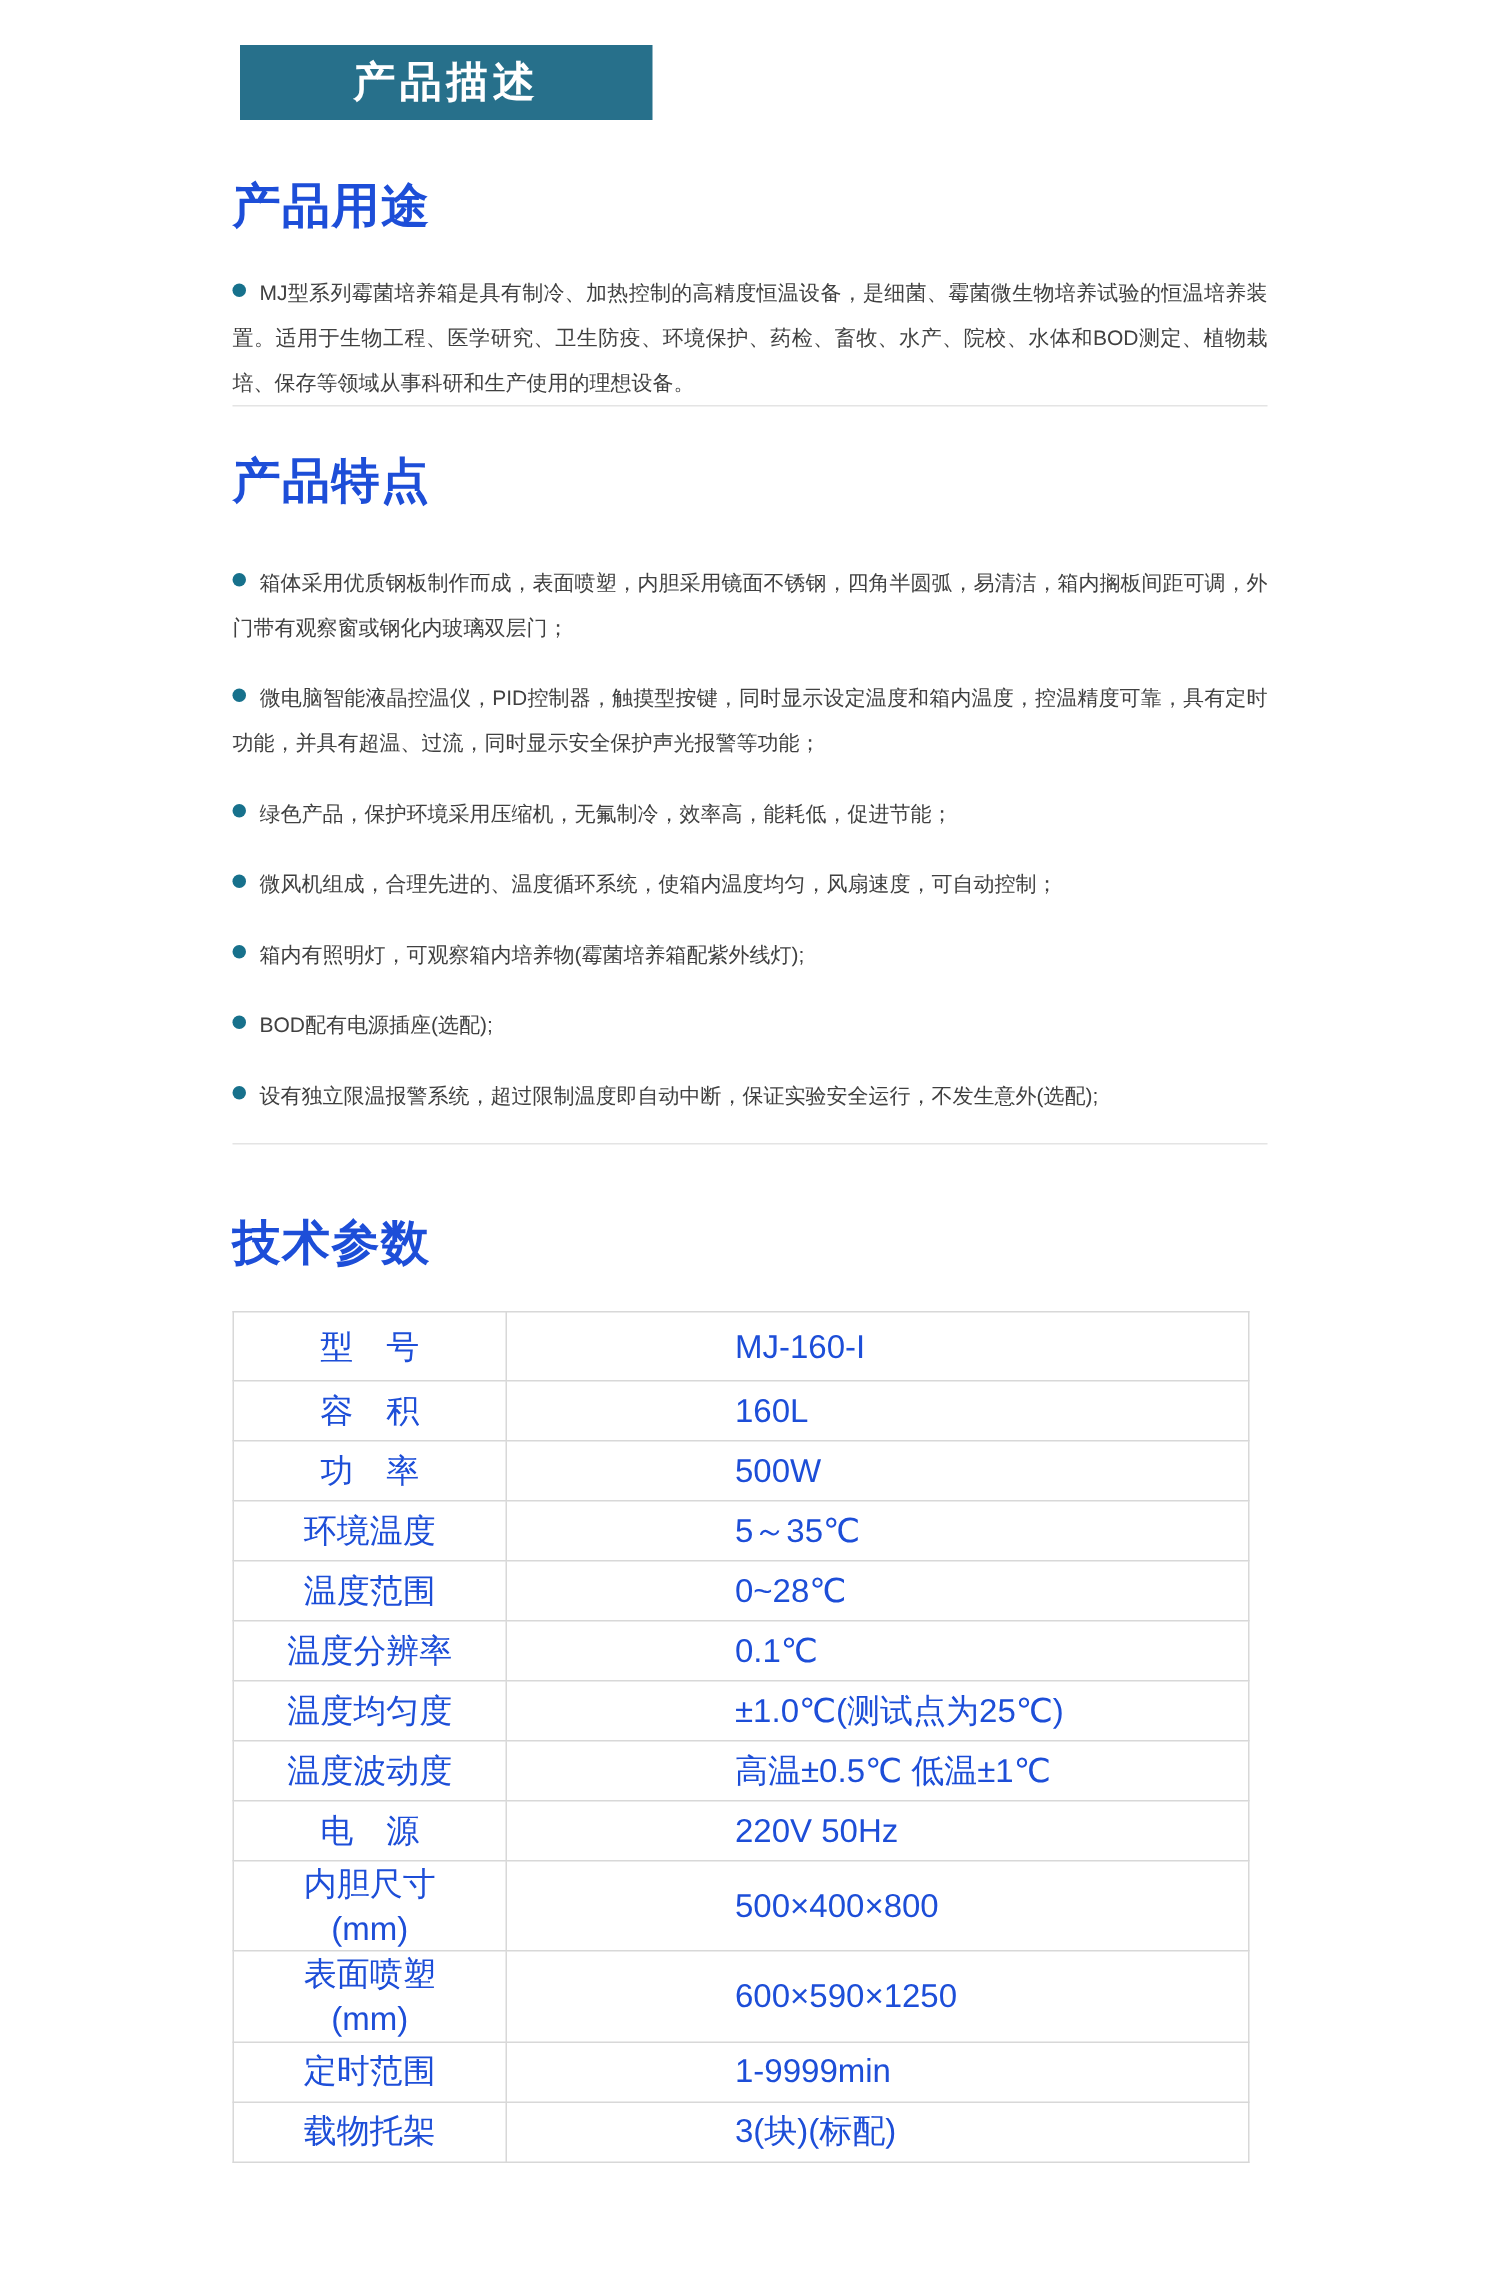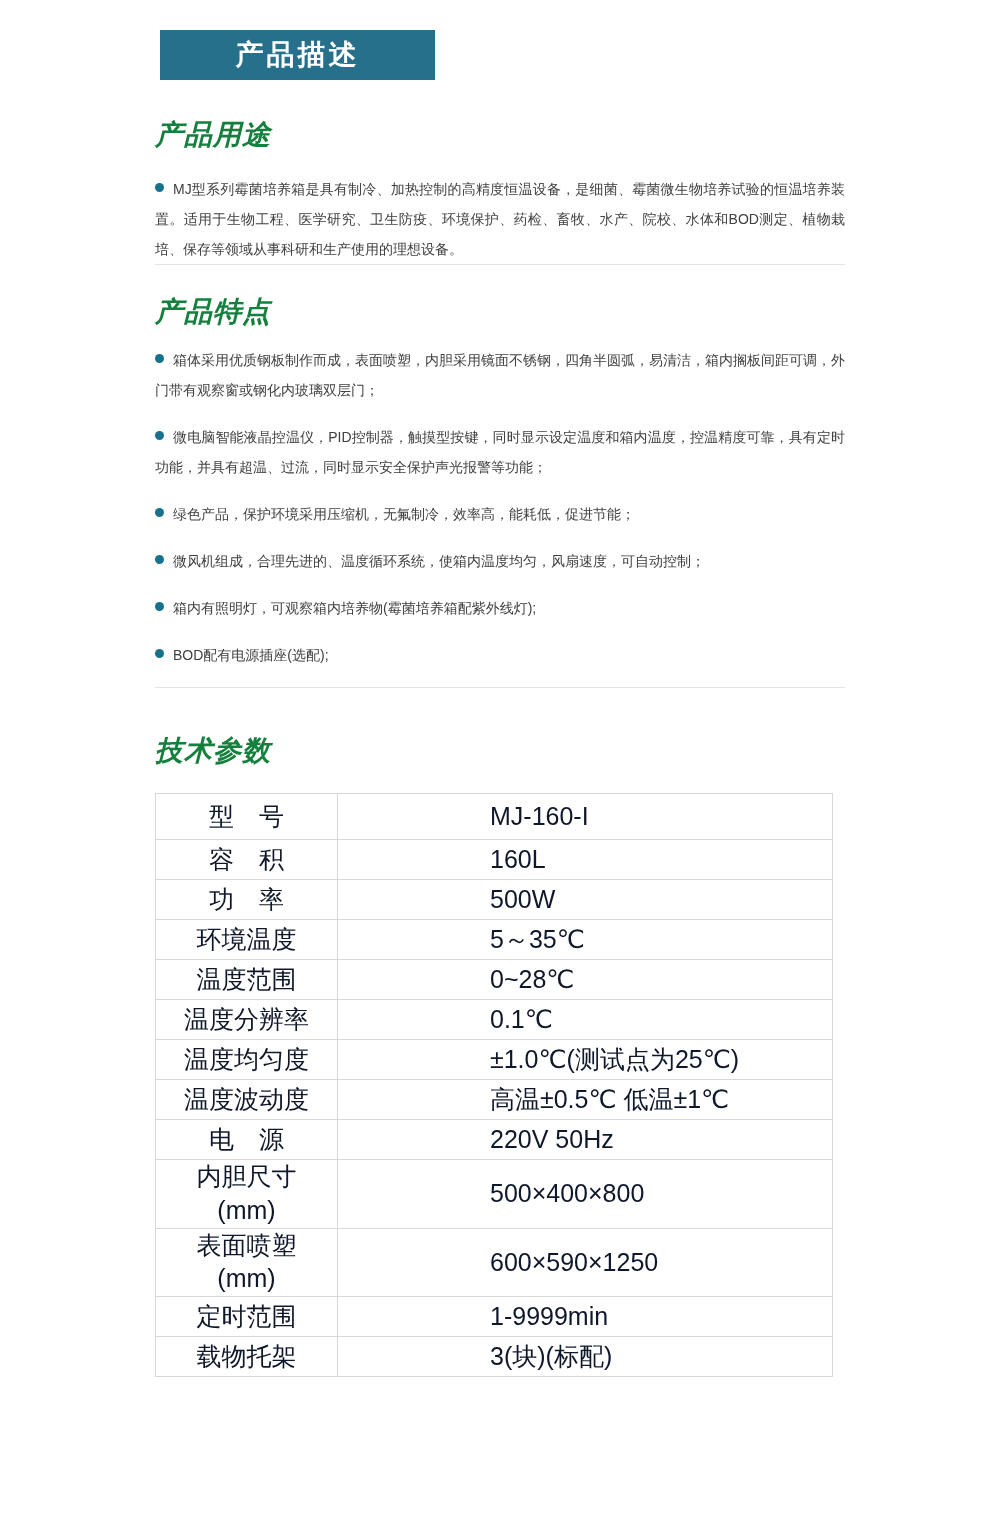--- a/index.html
+++ b/index.html
@@ -15,34 +15,33 @@
     position:absolute; left:160px; top:30px;
     width:275px; height:50px;
     background:#27708b; color:#ffffff;
     font-size:28px; font-weight:bold; letter-spacing:3px;
     text-align:center; line-height:50px;
   }
 
   .content { position:absolute; left:155px; top:80px; width:690px; }
 
   h2.sec-heading {
-    color:#15803d; font-size:28px; font-weight:bold;
+    color:#1d4ed8; font-size:32px; font-weight:bold;
     letter-spacing:1px;
-    font-style:italic;
   }
   .usage-heading   { margin-top:36px; }
   .features-heading{ margin-top:28px; }
   .specs-heading   { margin-top:44px; }
 
   p.bullet {
     font-size:14px; line-height:30px; color:#404040;
     margin-top:20px; text-align:justify;
   }
   .features-list p.bullet { margin-top:0; margin-bottom:17px; }
-  .features-list { margin-top:14px; }
+  .features-list { margin-top:30px; }
 
   .dot {
     display:inline-block; width:9px; height:9px; border-radius:50%;
     background:#17718c; margin-right:9px; vertical-align:2px;
   }
 
   hr.divider {
     border:none; border-top:1px solid #e4e4e4;
     margin:0;
   }
@@ -50,21 +49,21 @@
   .divider-2 { margin-top:10px; }
 
   table.specs {
     margin-top:23px;
     width:678px;
     border-collapse:collapse;
     table-layout:fixed;
   }
   table.specs td {
     border:1px solid #d8d8d8;
-    font-size:25px; color:#0f172a;
+    font-size:22px; color:#1d4ed8;
     height:40px;
   }
   table.specs tr.r-first td { height:46px; }
   table.specs tr.r-tall  td { height:60px; }
   td.spec-label {
     width:182px; text-align:center;
     line-height:1.35;
   }
   td.spec-value { padding-left:152px; }
   .label2:empty { display:none; }
@@ -102,20 +101,23 @@
         <span class="dot"></span><span>绿色产品，保护环境采用压缩机，无氟制冷，效率高，能耗低，促进节能；</span>
       </p>
       <p class="bullet">
         <span class="dot"></span><span>微风机组成，合理先进的、温度循环系统，使箱内温度均匀，风扇速度，可自动控制；</span>
       </p>
       <p class="bullet">
         <span class="dot"></span><span>箱内有照明灯，可观察箱内培养物(霉菌培养箱配紫外线灯);</span>
       </p>
       <p class="bullet">
         <span class="dot"></span><span>BOD配有电源插座(选配);</span>
+      </p>
+      <p class="bullet">
+        <span class="dot"></span><span>设有独立限温报警系统，超过限制温度即自动中断，保证实验安全运行，不发生意外(选配);</span>
       </p>
     </div>
 
     <hr class="divider divider-2">
 
     <h2 class="sec-heading specs-heading">技术参数</h2>
 
     <table class="specs">
       <tbody>
         <tr class="r-first">

